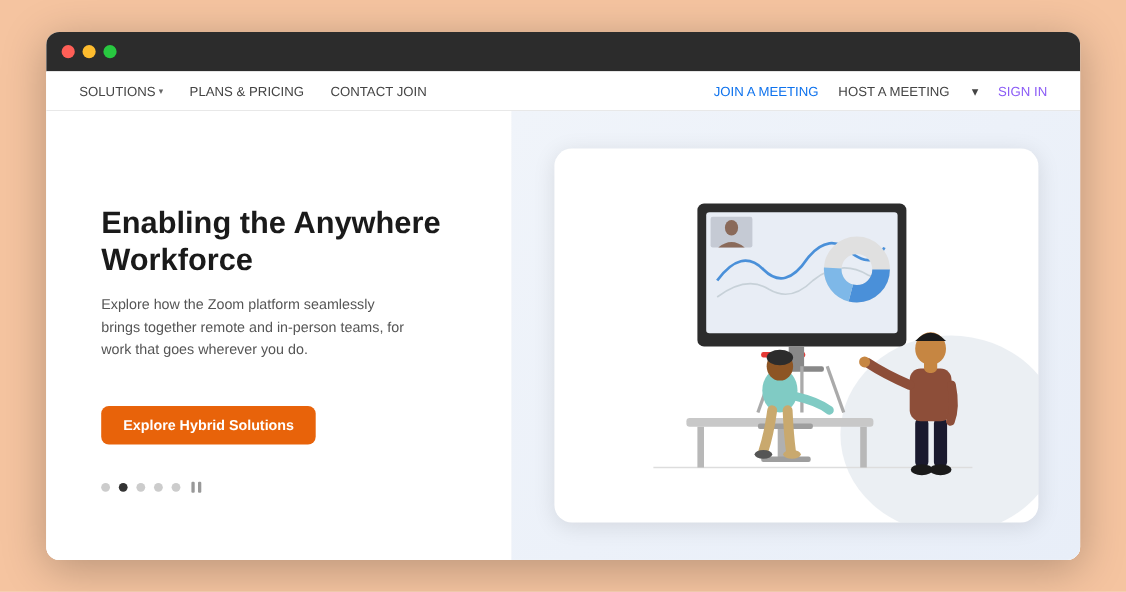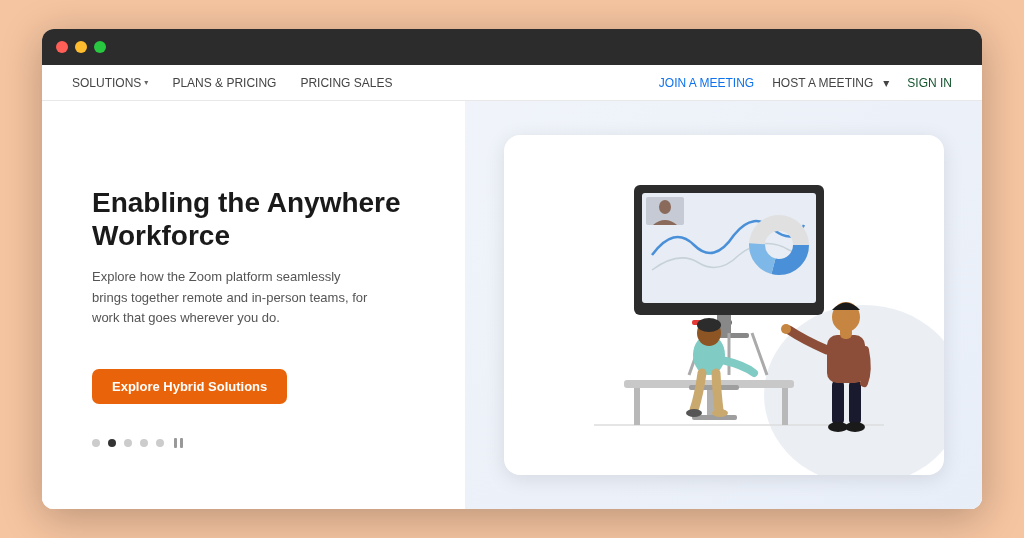--- a/index.html
+++ b/index.html
@@ -82,25 +82,25 @@
       color: #0e72ed;
       font-weight: 500;
       cursor: pointer;
     }
     .nav-link-plain {
       font-size: 12px;
       color: #444;
       cursor: pointer;
       display: flex;
       align-items: center;
-      gap: 10px;
+      gap: 20px;
     }
     .nav-signin {
       font-size: 12px;
-      color: #14532d;
+      color: #8b5cf6;
       cursor: pointer;
     }
     .nav-cta-btn {
       background: #e8630a;
       color: #fff;
       border: none;
       border-radius: 4px;
       padding: 7px 14px;
       font-size: 12px;
       font-weight: 600;
@@ -233,21 +233,21 @@
     <nav class="navbar">
       <div class="nav-left">
         <div class="nav-item">
           <span>SOLUTIONS</span>
           <span class="chevron">▾</span>
         </div>
         <div class="nav-item">
           <span>PLANS &amp; PRICING</span>
         </div>
         <div class="nav-item">
-          <span>PRICING SALES</span>
+          <span>CONTACT JOIN</span>
         </div>
       </div>
       <div class="nav-right">
         <div class="nav-link">JOIN A MEETING</div>
         <div class="nav-link-plain">
           <span>HOST A MEETING</span>
           <span class="chevron">▾</span>
         </div>
         <div class="nav-signin">SIGN IN</div>
       </div>

